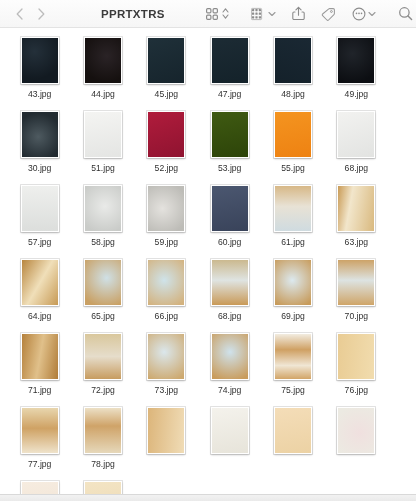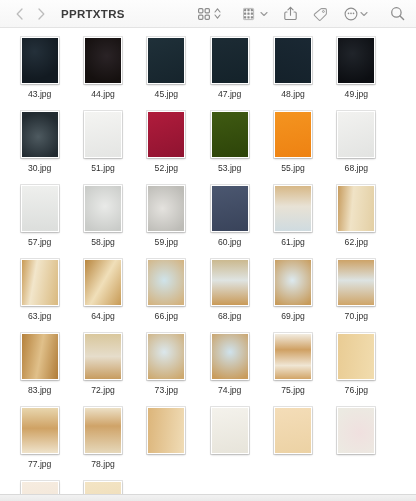--- a/index.html
+++ b/index.html
@@ -11,20 +11,21 @@
   }
   .window{position:relative;width:416px;height:501px;background:#fff;overflow:hidden;}
 
   
   .toolbar{
     position:relative;height:28px;width:416px;
     background:linear-gradient(#fdfdfd,#f6f6f6);
     border-bottom:1px solid #e3e3e3;
     display:flex;align-items:center;
     box-sizing:border-box;
+    gap:40px;
   }
   .nav{display:flex;align-items:center;margin-left:8px;}
   .navbtn{
     width:22px;height:20px;display:flex;align-items:center;justify-content:center;
     color:#9a9a9a;
   }
   .navbtn.disabled{color:#bdbdbd;}
   .navbtn svg{display:block;}
   .title{
     margin-left:9px;font-size:11.5px;font-weight:bold;color:#3b3b3b;
@@ -332,44 +333,44 @@
           <div class="thumbwrap">
             <div class="thumb">
               <div class="swatch" style="background: linear-gradient(rgb(215, 184, 135) 0%, rgb(232, 226, 213) 45%, rgb(207, 219, 224) 100%);"></div>
             </div>
           </div>
           <div class="label">61.jpg</div>
         </div>
         <div class="cell">
           <div class="thumbwrap">
             <div class="thumb">
-              <div class="swatch" style="background: linear-gradient(95deg, rgb(199, 156, 94) 0%, rgb(240, 227, 198) 40%, rgb(227, 207, 164) 100%);"></div>
-            </div>
-          </div>
-          <div class="label">62.jpg</div>
-        </div>
-        <div class="cell">
-          <div class="thumbwrap">
-            <div class="thumb">
               <div class="swatch" style="background: linear-gradient(100deg, rgb(201, 155, 86) 0%, rgb(242, 230, 203) 35%, rgb(217, 185, 127) 100%);"></div>
             </div>
           </div>
           <div class="label">63.jpg</div>
         </div>
         <div class="cell">
           <div class="thumbwrap">
             <div class="thumb">
               <div class="swatch" style="background: linear-gradient(120deg, rgb(184, 134, 63) 0%, rgb(240, 223, 185) 50%, rgb(199, 154, 85) 100%);"></div>
             </div>
           </div>
           <div class="label">64.jpg</div>
         </div>
         <div class="cell">
           <div class="thumbwrap">
             <div class="thumb">
+              <div class="swatch" style="background: radial-gradient(circle at 60% 40%, rgb(207, 224, 230) 0%, rgb(201, 160, 99) 85%);"></div>
+            </div>
+          </div>
+          <div class="label">65.jpg</div>
+        </div>
+        <div class="cell">
+          <div class="thumbwrap">
+            <div class="thumb">
               <div class="swatch" style="background: radial-gradient(circle at 45% 45%, rgb(207, 227, 234) 0%, rgb(211, 178, 126) 90%);"></div>
             </div>
           </div>
           <div class="label">66.jpg</div>
         </div>
         <div class="cell">
           <div class="thumbwrap">
             <div class="thumb">
               <div class="swatch" style="background: linear-gradient(rgb(203, 185, 143) 0%, rgb(223, 228, 226) 45%, rgb(201, 154, 88) 100%);"></div>
             </div>
@@ -391,21 +392,21 @@
             </div>
           </div>
           <div class="label">70.jpg</div>
         </div>
         <div class="cell">
           <div class="thumbwrap">
             <div class="thumb">
               <div class="swatch" style="background: linear-gradient(100deg, rgb(181, 129, 60) 0%, rgb(224, 192, 138) 50%, rgb(176, 124, 56) 100%);"></div>
             </div>
           </div>
-          <div class="label">83.jpg</div>
+          <div class="label">71.jpg</div>
         </div>
         <div class="cell">
           <div class="thumbwrap">
             <div class="thumb">
               <div class="swatch" style="background: linear-gradient(rgb(217, 199, 156) 0%, rgb(230, 221, 203) 50%, rgb(199, 156, 96) 100%);"></div>
             </div>
           </div>
           <div class="label">72.jpg</div>
         </div>
         <div class="cell">

